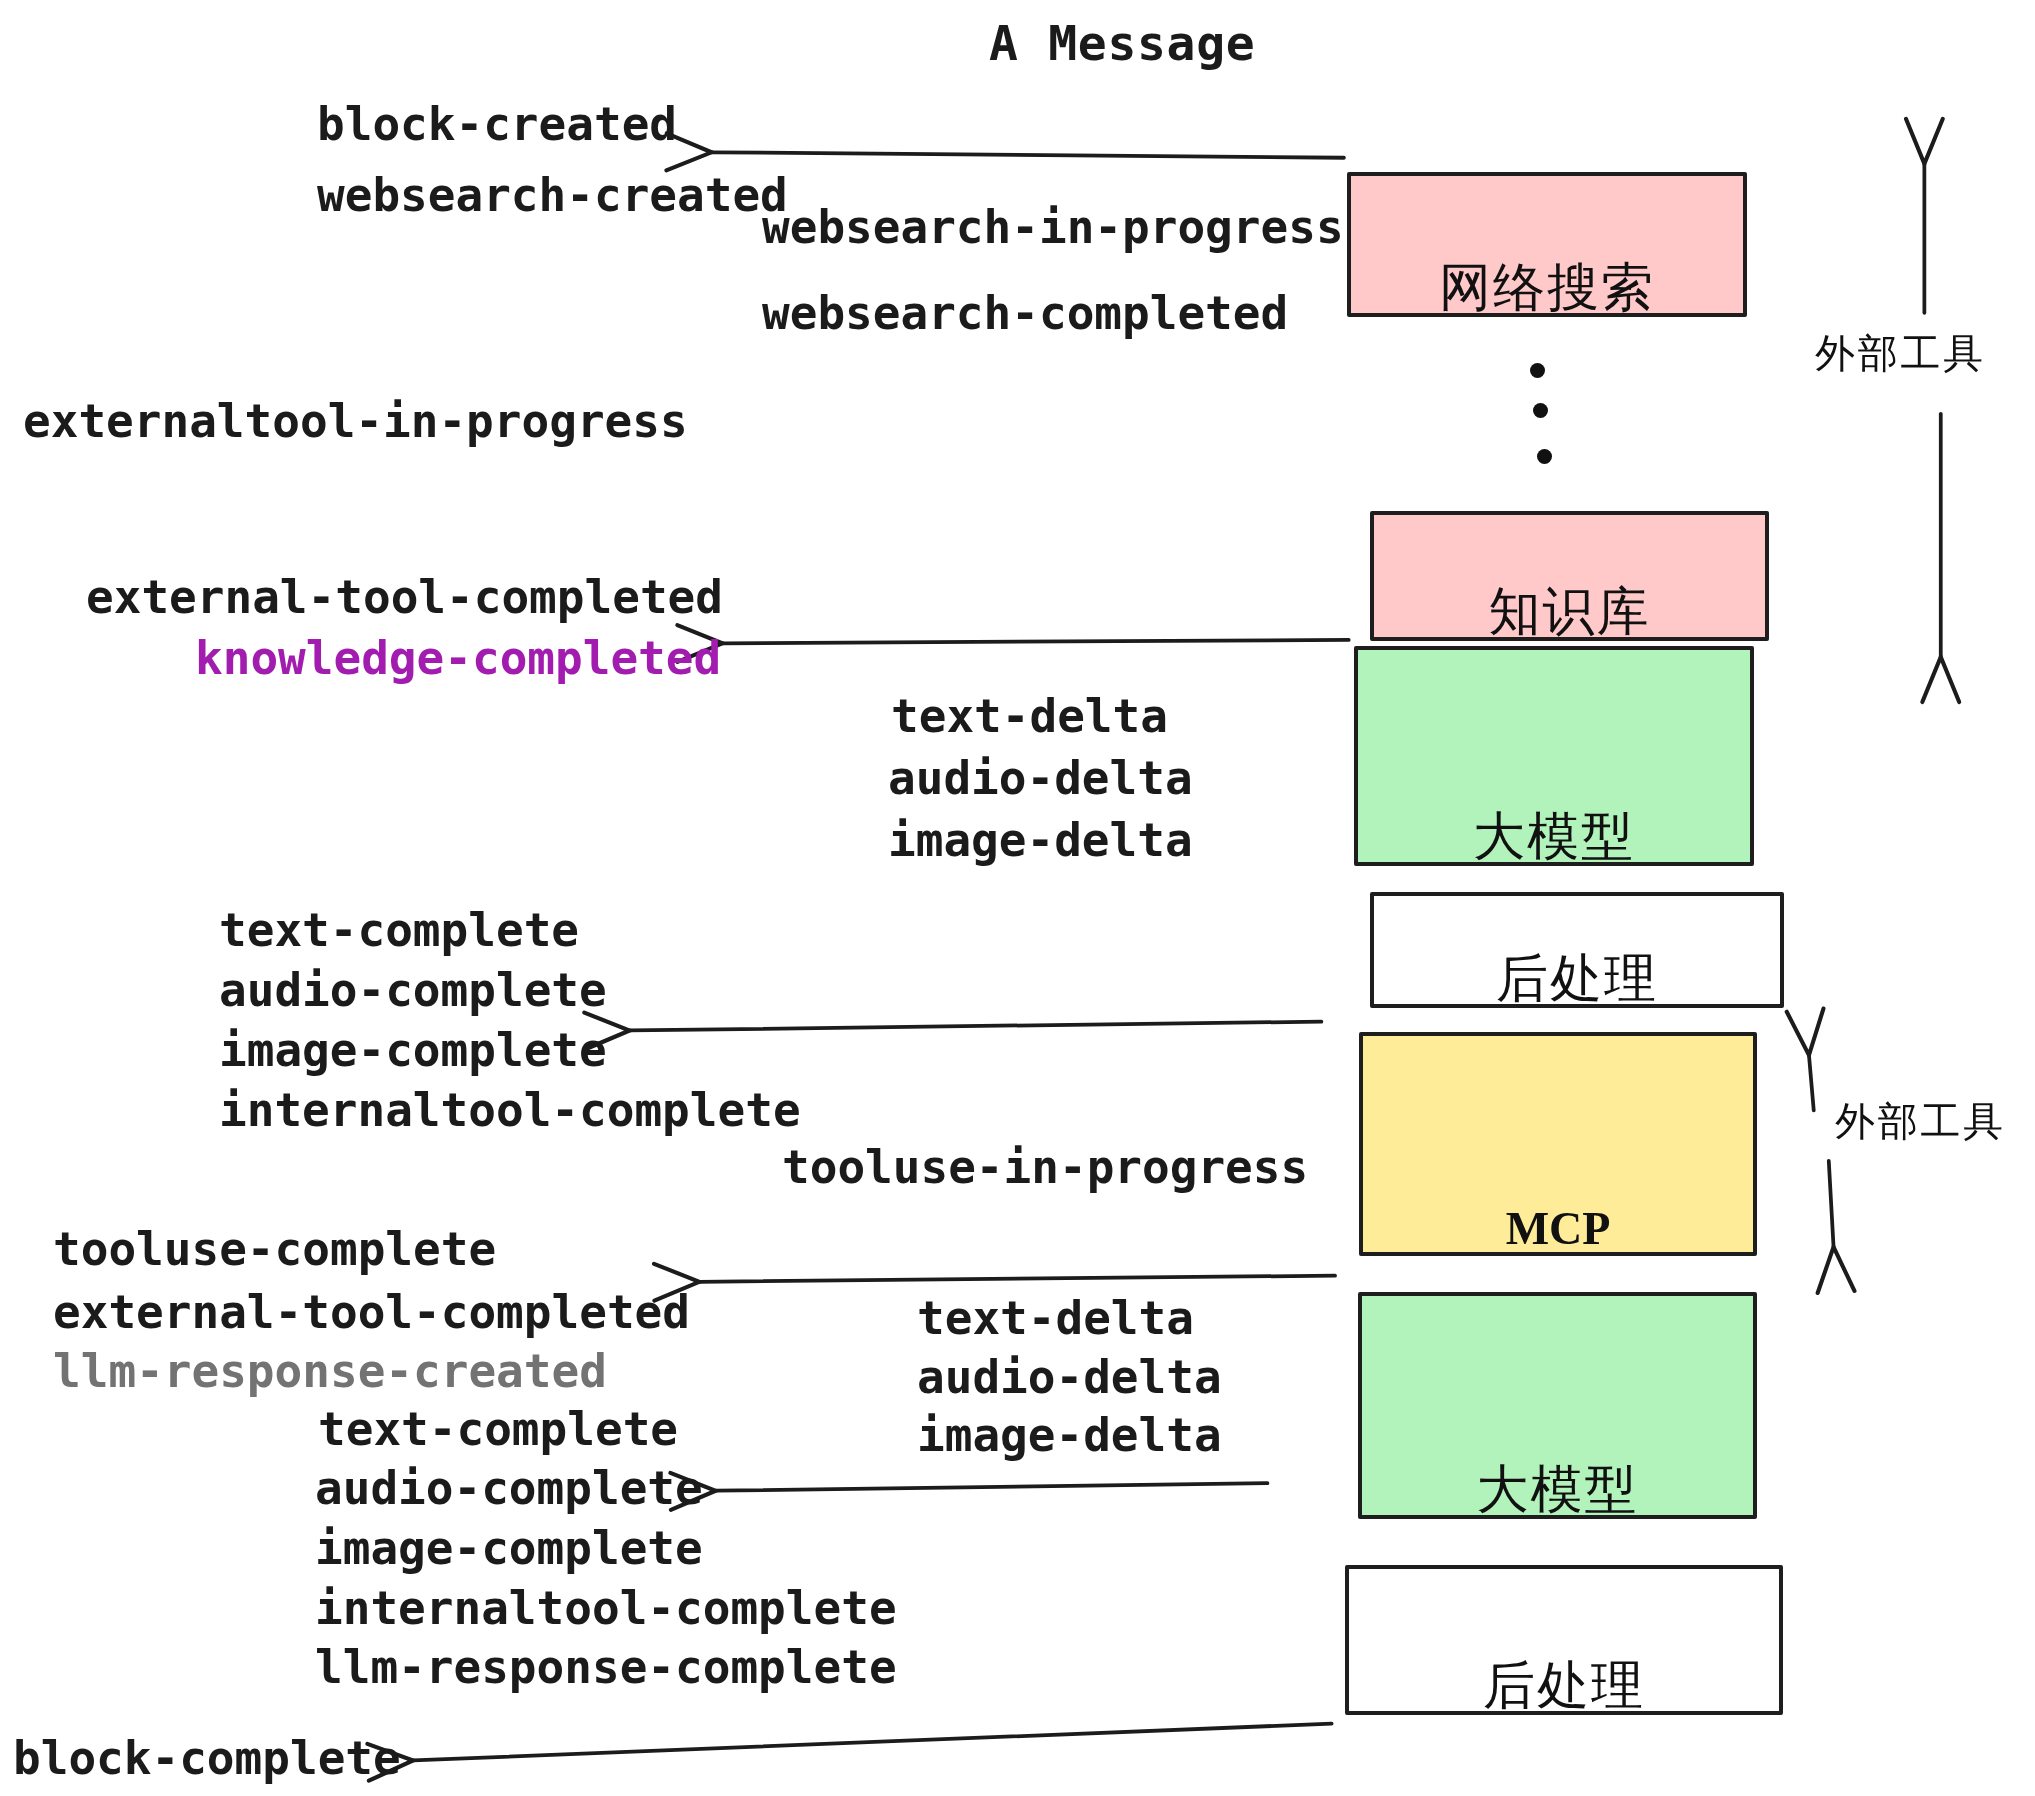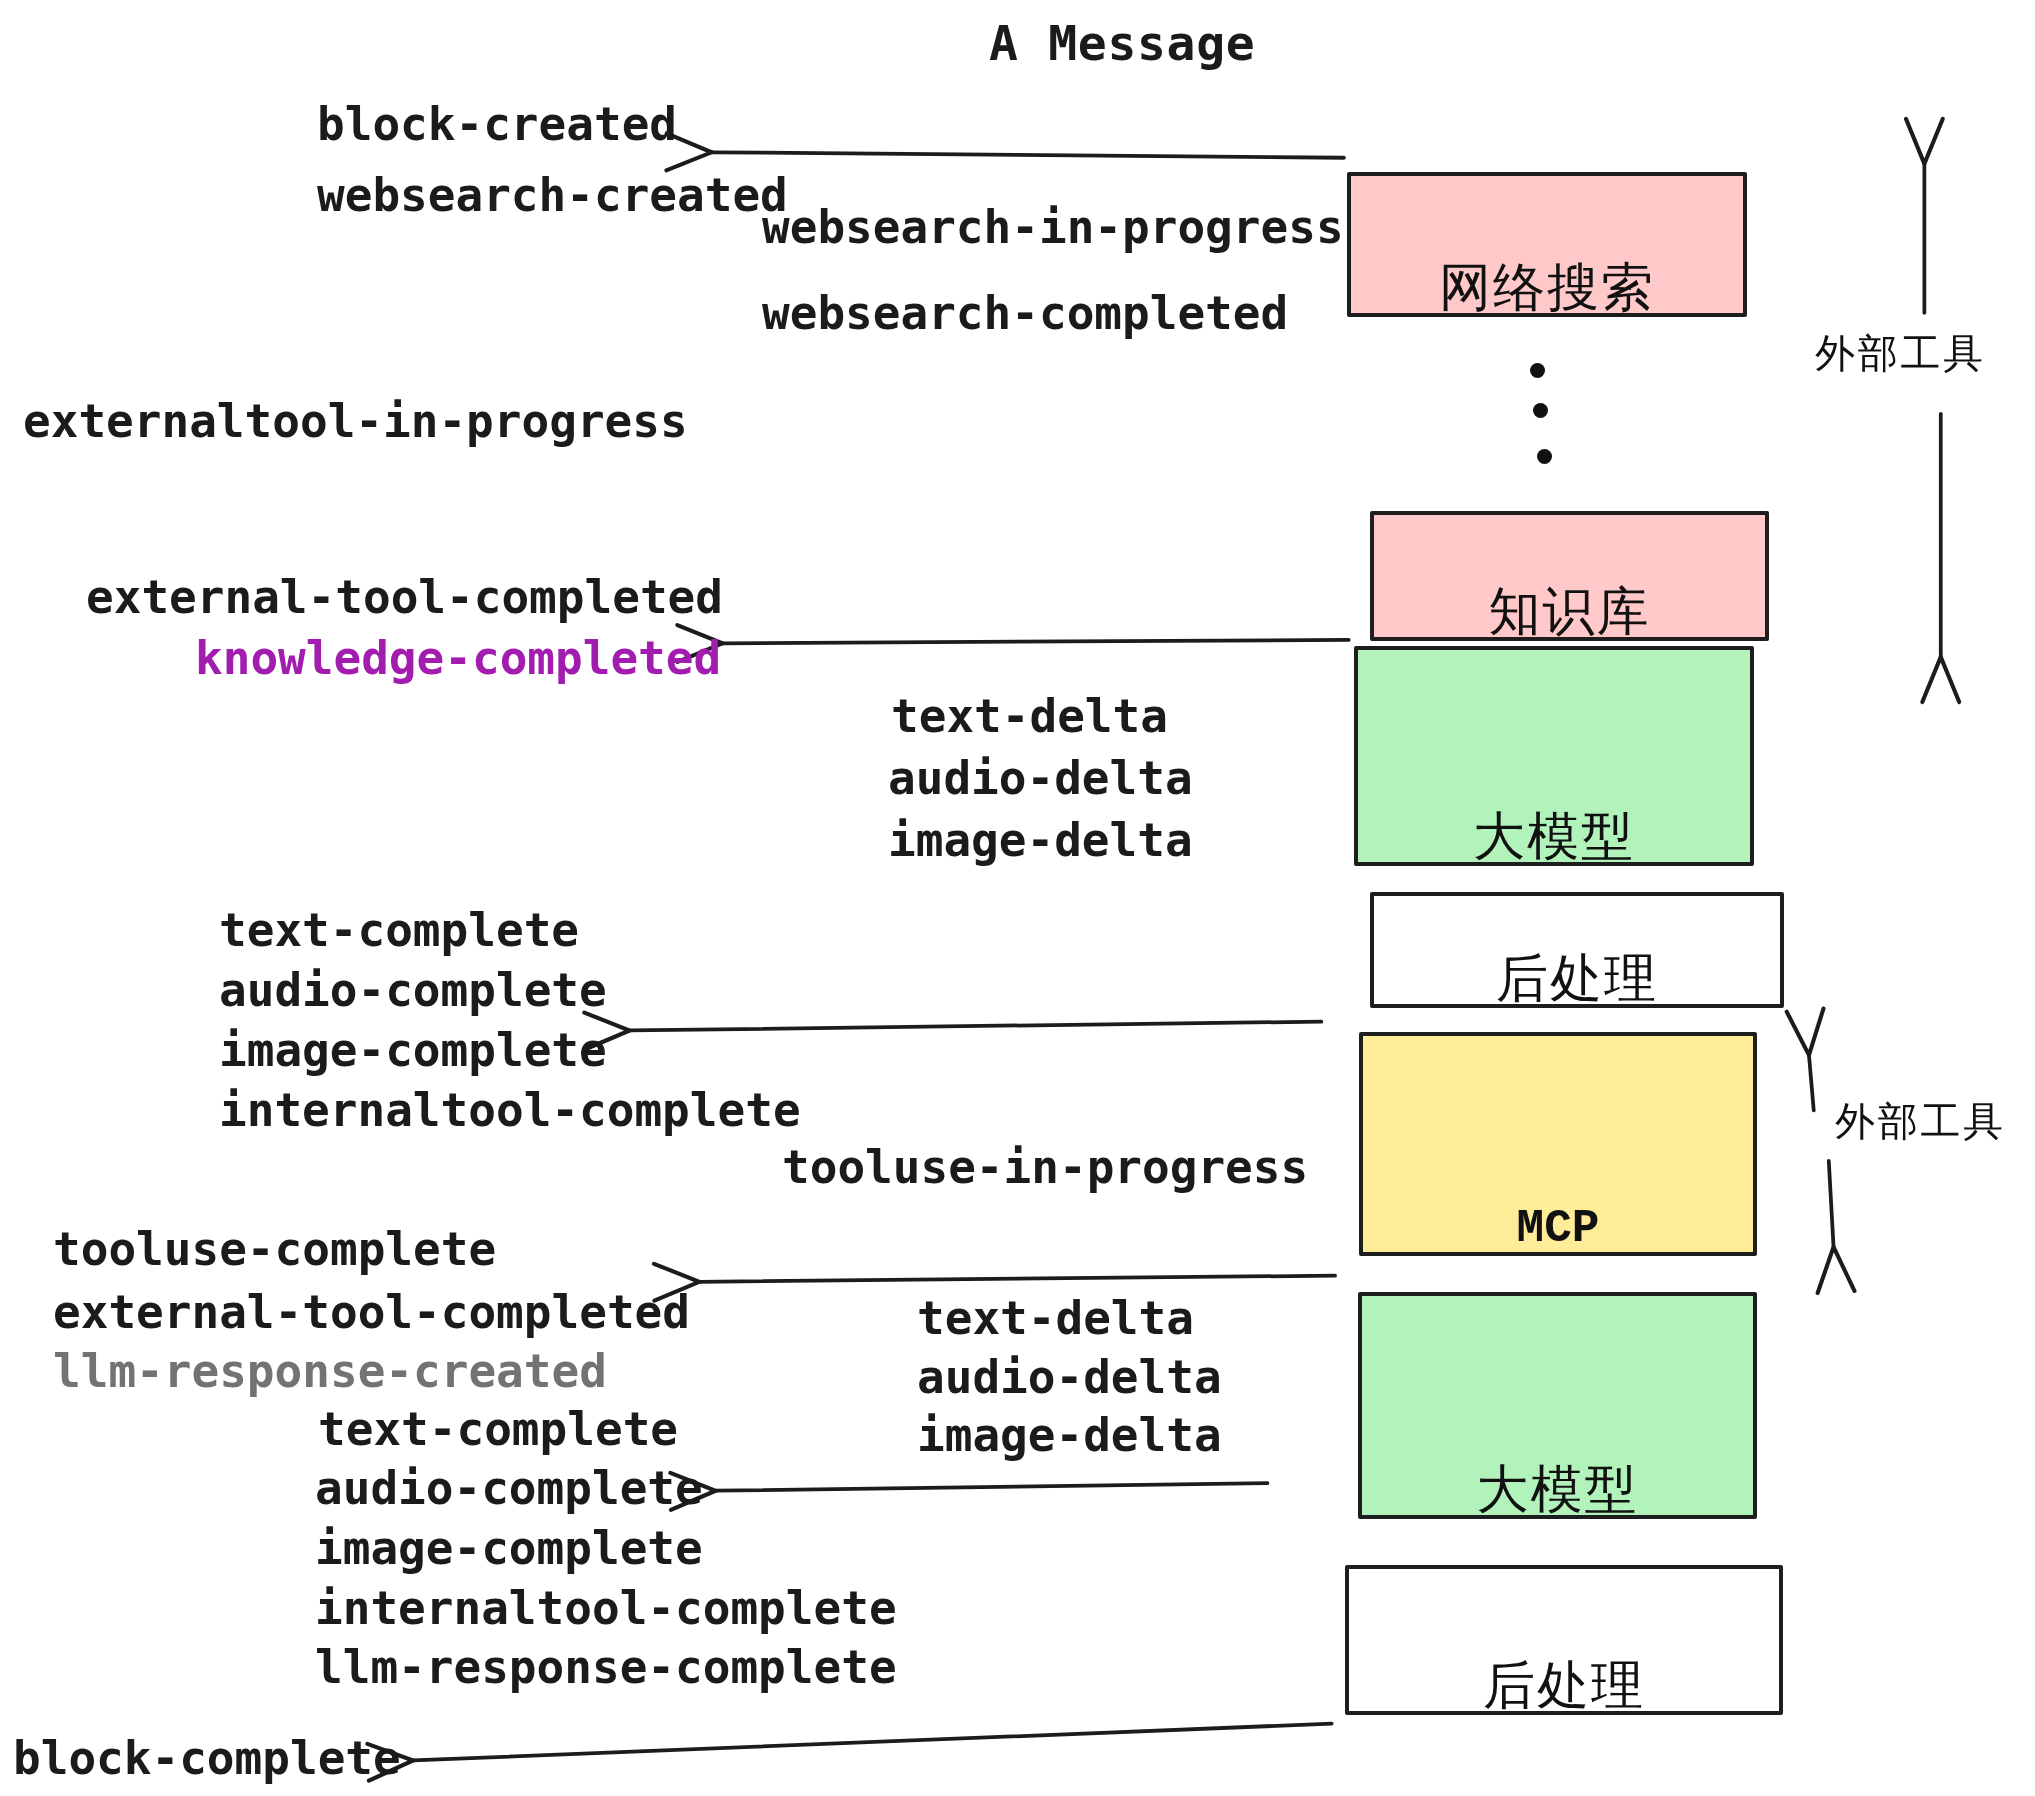--- a/index.html
+++ b/index.html
@@ -22,21 +22,21 @@
   }
   .node-box {
     position:absolute; box-sizing:border-box; border:4.1px solid #1e1e1e;
     display:flex; align-items:flex-end; justify-content:center; border-radius:2px;
   }
   .node-box .box-label {
     font-size:52px; line-height:1; color:#111111; letter-spacing:2px;
     font-family:"DejaVu Sans","Liberation Sans",sans-serif;
   }
   .node-box.mono-label .box-label {
-    font-family:Liberation Mono, monospace;
+    font-family:Liberation Serif, serif;
     font-weight:bold; font-size:46px; letter-spacing:0;
   }
   .side-label {
     position:absolute; font-size:40px; line-height:1; white-space:nowrap;
     color:#111111; letter-spacing:2.7px;
     font-family:Liberation Sans, sans-serif;
   }
   .ellipsis-dot {
     position:absolute; width:15px; height:15px; border-radius:50%;
     background:#111111;

